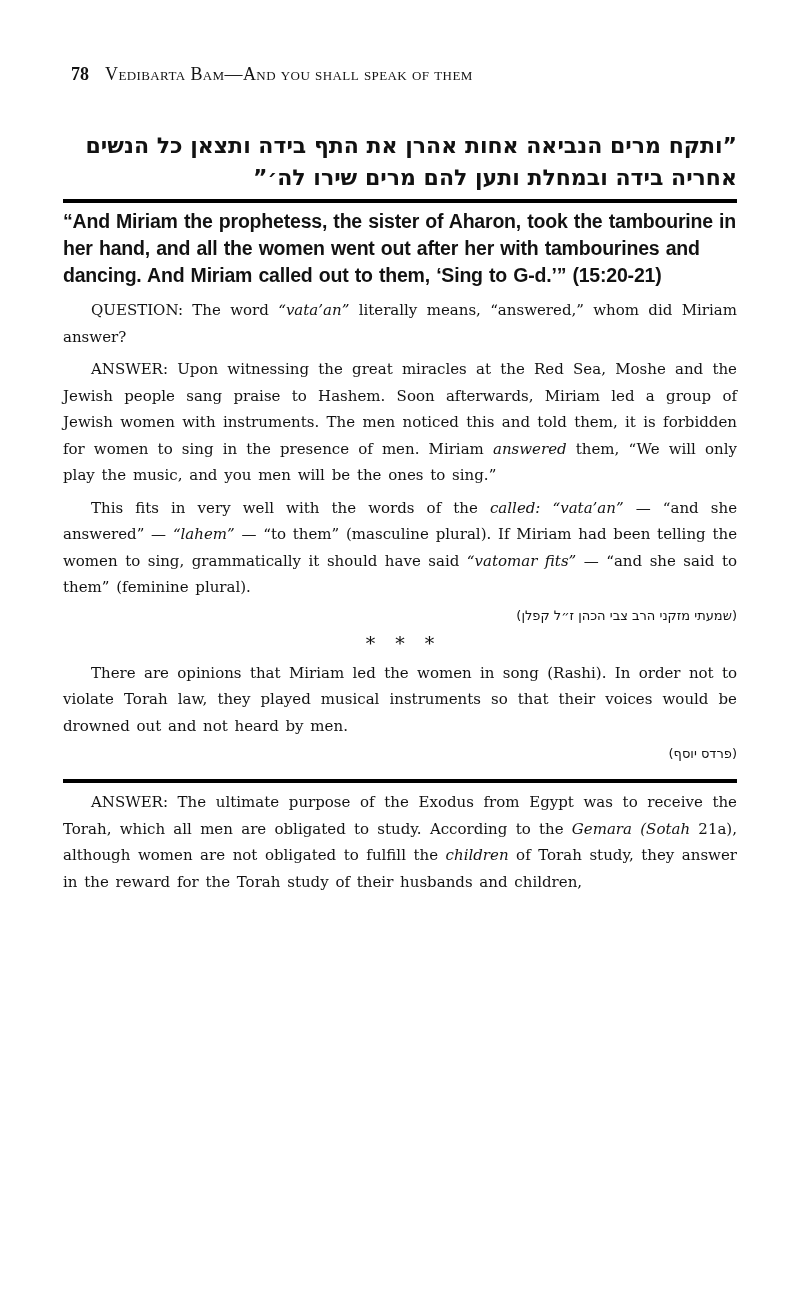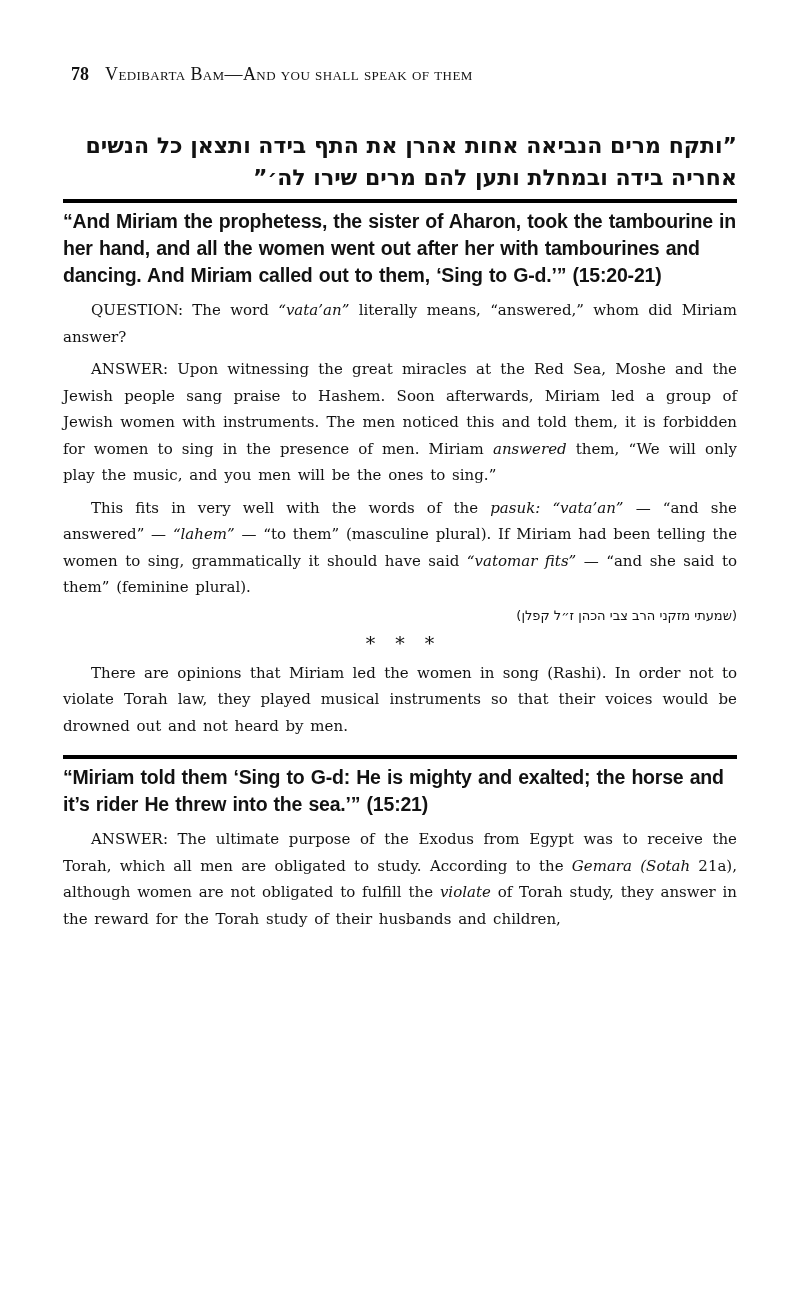--- a/index.html
+++ b/index.html
@@ -96,25 +96,25 @@
 
   <div class="section">
     <div class="heb">
       <div>”ותקח מרים הנביאה אחות אהרן את התף בידה ותצאן כל הנשים</div>
       <div>אחריה בידה ובמחלת ותען להם מרים שירו לה׳”</div>
     </div>
     <div class="rule"></div>
     <p class="trans">“And Miriam the prophetess, the sister of Aharon, took the tambourine in her hand, and all the women went out after her with tambourines and dancing. And Miriam called out to them, ‘Sing to G-d.’” (15:20-21)</p>
     <p class="body"><span>QUESTION: The word </span><i>“vata’an”</i><span> literally means, “answered,” whom did Miriam answer?</span></p>
     <p class="body"><span>ANSWER: Upon witnessing the great miracles at the Red Sea, Moshe and the Jewish people sang praise to Hashem. Soon afterwards, Miriam led a group of Jewish women with instruments. The men noticed this and told them, it is forbidden for women to sing in the presence of men. Miriam </span><i>answered</i><span> them, “We will only play the music, and you men will be the ones to sing.”</span></p>
-    <p class="body"><span>This fits in very well with the words of the </span><i>pasuk: “vata’an”</i><span> — “and she answered” — </span><i>“lahem”</i><span> — “to them” (masculine plural). If Miriam had been telling the women to sing, grammatically it should have said </span><i>“vatomar fits”</i><span> — “and she said to them” (feminine plural).</span></p>
+    <p class="body"><span>This fits in very well with the words of the </span><i>called: “vata’an”</i><span> — “and she answered” — </span><i>“lahem”</i><span> — “to them” (masculine plural). If Miriam had been telling the women to sing, grammatically it should have said </span><i>“vatomar fits”</i><span> — “and she said to them” (feminine plural).</span></p>
     <div class="attr">(שמעתי מזקני הרב צבי הכהן ז״ל קפלן)</div>
     <div class="sep">* * *</div>
     <p class="body"><span>There are opinions that Miriam led the women in song (Rashi). In order not to violate Torah law, they played musical instruments so that their voices would be drowned out and not heard by men.</span></p>
+    <div class="attr">(פרדס יוסף)</div>
   </div>
 
   <div class="section section2">
     <div class="rule"></div>
-    <p class="trans">“Miriam told them ‘Sing to G-d: He is mighty and exalted; the horse and it’s rider He threw into the sea.’” (15:21)</p>
-    <p class="body"><span>ANSWER: The ultimate purpose of the Exodus from Egypt was to receive the Torah, which all men are obligated to study. According to the </span><i>Gemara (Sotah</i><span> 21a), although women are not obligated to fulfill the </span><i>violate</i><span> of Torah study, they answer in the reward for the Torah study of their husbands and children,</span></p>
+    <p class="body"><span>ANSWER: The ultimate purpose of the Exodus from Egypt was to receive the Torah, which all men are obligated to study. According to the </span><i>Gemara (Sotah</i><span> 21a), although women are not obligated to fulfill the </span><i>children</i><span> of Torah study, they answer in the reward for the Torah study of their husbands and children,</span></p>
   </div>
 
 </div>
 
 </body></html>

